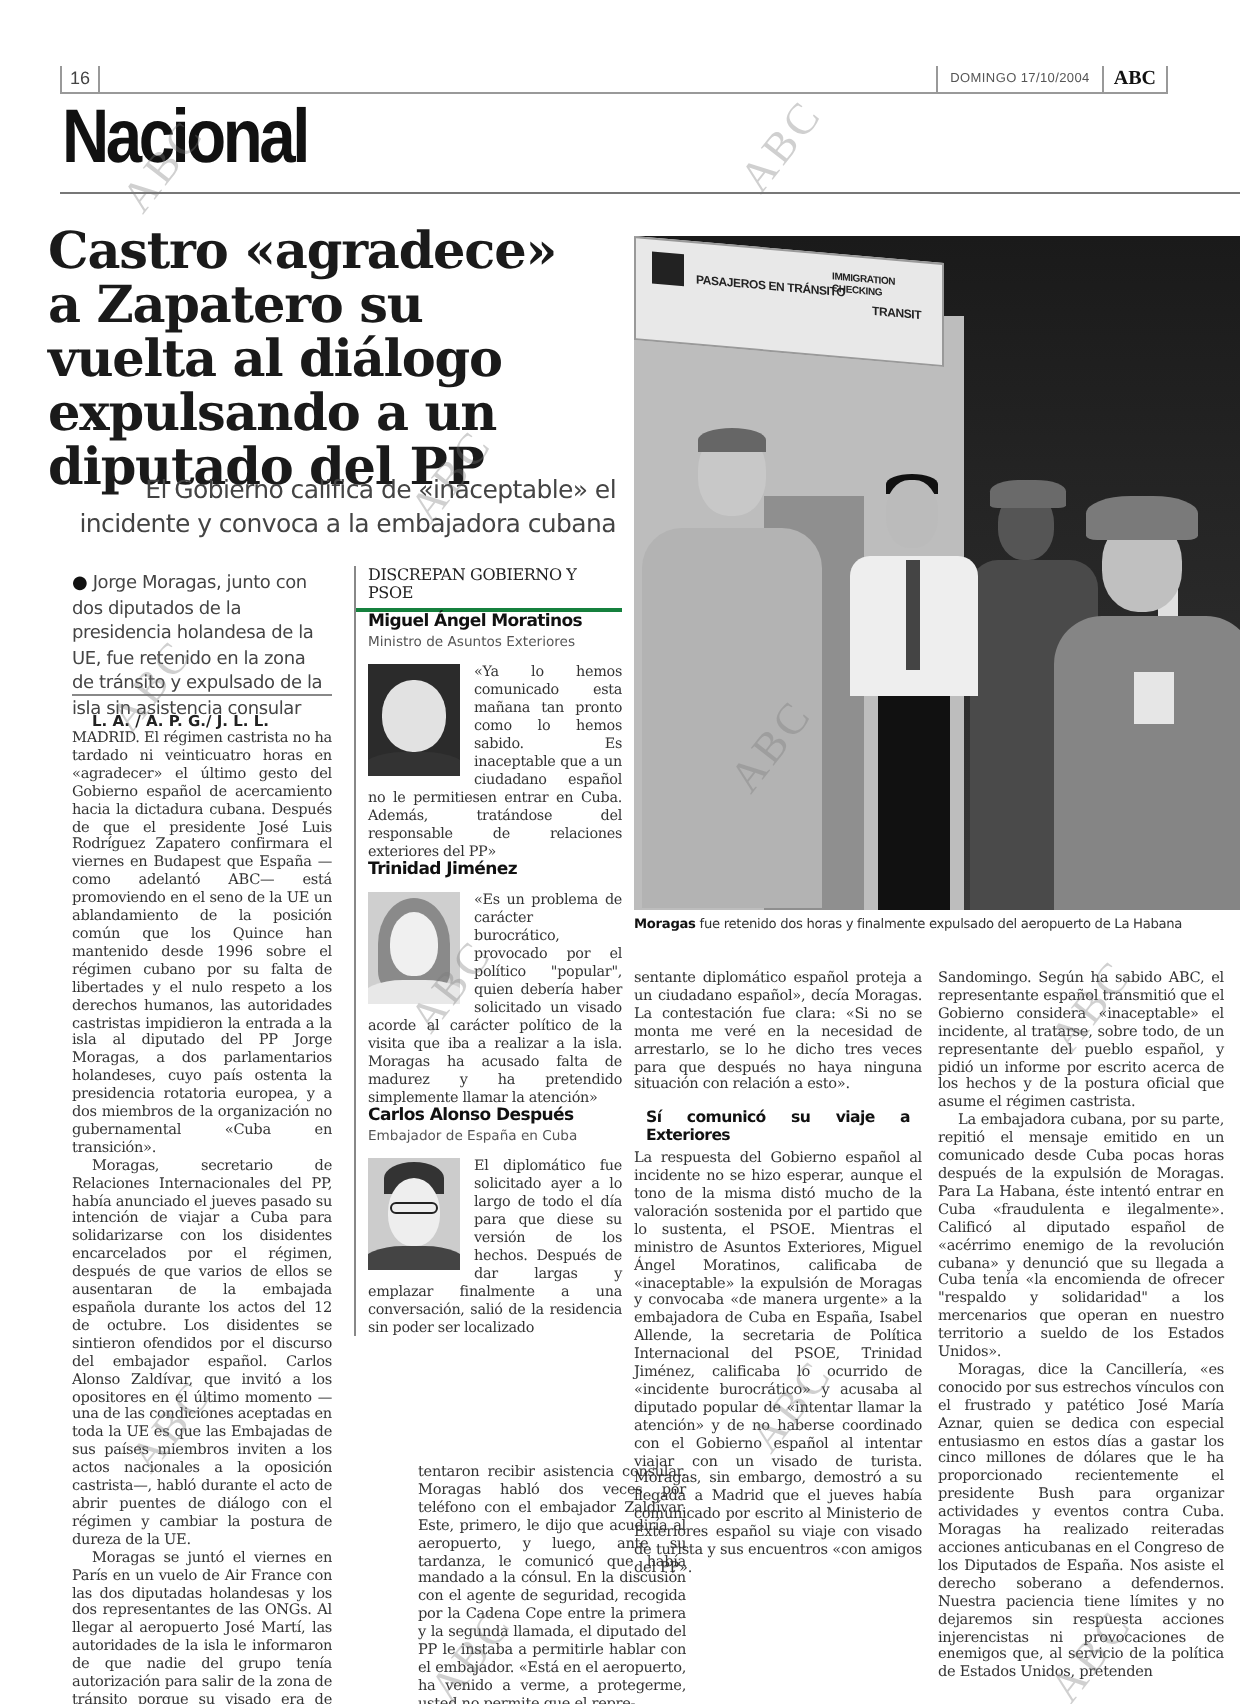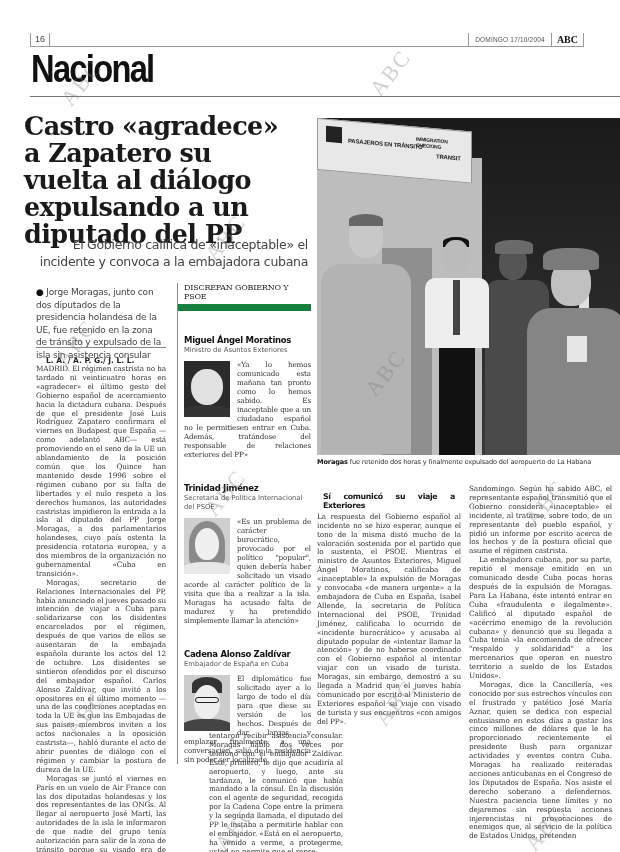--- a/index.html
+++ b/index.html
@@ -23,22 +23,22 @@
   .summary-rule { position: absolute; left: 36px; top: 347px; width: 130px; border-top: 1px solid #888; }
 
   .byline { position: absolute; left: 46px; top: 356px; font-family: "DejaVu Sans", sans-serif; font-weight: bold; font-size: 7.5px; color: #222; }
 
   .col { position: absolute; font-family: "DejaVu Serif", serif; font-size: 7.3px; line-height: 8.9px; color: #333; text-align: justify; letter-spacing: -0.15px; }
   .col p { text-indent: 0; }
   .col p + p { text-indent: 10px; }
   .col1 { left: 36px; top: 365px; width: 130px; }
 
   .sidebar { position: absolute; left: 177px; top: 283px; width: 134px; border-left: 1px solid #888; padding-left: 6px; }
-  .sidebar-title { font-family: "DejaVu Serif", serif; font-size: 8px; color: #222; padding-bottom: 3px; border-bottom: 7px solid #15803d; margin-left: -6px; padding-left: 6px; letter-spacing: -0.2px; }
-  .person { margin-top: 24px; }
+  .sidebar-title { font-family: "DejaVu Serif", serif; font-size: 8px; color: #222; padding-bottom: 3px; border-bottom: 2px solid #15803d; margin-left: -6px; padding-left: 6px; letter-spacing: -0.2px; }
+  .person { margin-top: 0; }
   .person-name { font-family: "DejaVu Sans", sans-serif; font-weight: bold; font-size: 8.5px; color: #111; letter-spacing: -0.3px; }
   .person-role { font-family: "DejaVu Sans", sans-serif; font-size: 6.8px; color: #555; line-height: 9px; margin-top: 1px; }
   .quote-wrap { margin-top: 5px; font-family: "DejaVu Serif", serif; font-size: 7.2px; line-height: 9px; color: #333; text-align: justify; letter-spacing: -0.15px; }
   .portrait { float: left; width: 46px; height: 56px; margin: 1px 7px 2px 0; background: #888; position: relative; overflow: hidden; }
   .portrait .face { position: absolute; left: 9px; top: 8px; width: 28px; height: 36px; border-radius: 50% 50% 45% 45%; background: #d8d8d8; }
   .portrait .shoulders { position: absolute; left: -4px; top: 44px; width: 54px; height: 24px; border-radius: 40% 40% 0 0; background: #333; }
   .portrait.p1 { background: #2b2b2b; }
   .portrait.p1 .face { background: #e2e2e2; left: 7px; width: 32px; border-radius: 48%; }
   .portrait.p2 { background: #cfcfcf; }
   .portrait.p2 .hair { position: absolute; left: 5px; top: 3px; width: 36px; height: 46px; border-radius: 50% 50% 20% 20%; background: #8a8a8a; }
@@ -128,34 +128,33 @@
         <div class="face"></div>
         <div class="shoulders"></div>
       </div>
       <span>«Ya lo hemos comunicado esta mañana tan pronto como lo hemos sabido. Es inaceptable que a un ciudadano español no le permitiesen entrar en Cuba. Además, tratándose del responsable de relaciones exteriores del PP»</span>
       <div class="clear"></div>
     </div>
   </div>
 
   <div class="person">
     <div class="person-name">Trinidad Jiménez</div>
-    <div class="person-role">Secretaria de Política Internacional del PSOE</div>
     <div class="quote-wrap">
       <div class="portrait p2">
         <div class="hair"></div>
         <div class="face"></div>
         <div class="shoulders"></div>
       </div>
       <span>«Es un problema de carácter burocrático, provocado por el político "popular", quien debería haber solicitado un visado acorde al carácter político de la visita que iba a realizar a la isla. Moragas ha acusado falta de madurez y ha pretendido simplemente llamar la atención»</span>
       <div class="clear"></div>
     </div>
   </div>
 
   <div class="person">
-    <div class="person-name">Cadena Alonso Zaldívar</div>
+    <div class="person-name">Carlos Alonso Después</div>
     <div class="person-role">Embajador de España en Cuba</div>
     <div class="quote-wrap">
       <div class="portrait p3">
         <div class="hair"></div>
         <div class="face"></div>
         <div class="glasses"></div>
         <div class="shoulders"></div>
       </div>
       <span>El diplomático fue solicitado ayer a lo largo de todo el día para que diese su versión de los hechos. Después de dar largas y emplazar finalmente a una conversación, salió de la residencia sin poder ser localizado</span>
       <div class="clear"></div>
@@ -202,20 +201,21 @@
     <div class="badge"></div>
     <div class="head"></div>
     <div class="cap"></div>
   </div>
 </div>
 <div class="caption">
   <b>Moragas</b><span> fue retenido dos horas y finalmente expulsado del aeropuerto de La Habana</span>
 </div>
 
 <div class="col col3">
+  <p>sentante diplomático español proteja a un ciudadano español», decía Moragas. La contestación fue clara: «Si no se monta me veré en la necesidad de arrestarlo, se lo he dicho tres veces para que después no haya ninguna situación con relación a esto».</p>
   <div class="subsection">Sí comunicó su viaje a Exteriores</div>
   <p style="text-indent:0">La respuesta del Gobierno español al incidente no se hizo esperar, aunque el tono de la misma distó mucho de la valoración sostenida por el partido que lo sustenta, el PSOE. Mientras el ministro de Asuntos Exteriores, Miguel Ángel Moratinos, calificaba de «inaceptable» la expulsión de Moragas y convocaba «de manera urgente» a la embajadora de Cuba en España, Isabel Allende, la secretaria de Política Internacional del PSOE, Trinidad Jiménez, calificaba lo ocurrido de «incidente burocrático» y acusaba al diputado popular de «intentar llamar la atención» y de no haberse coordinado con el Gobierno español al intentar viajar con un visado de turista. Moragas, sin embargo, demostró a su llegada a Madrid que el jueves había comunicado por escrito al Ministerio de Exteriores español su viaje con visado de turista y sus encuentros «con amigos del PP».</p>
 </div>
 
 <div class="col col4">
   <p>Sandomingo. Según ha sabido ABC, el representante español transmitió que el Gobierno considera «inaceptable» el incidente, al tratarse, sobre todo, de un representante del pueblo español, y pidió un informe por escrito acerca de los hechos y de la postura oficial que asume el régimen castrista.</p>
   <p>La embajadora cubana, por su parte, repitió el mensaje emitido en un comunicado desde Cuba pocas horas después de la expulsión de Moragas. Para La Habana, éste intentó entrar en Cuba «fraudulenta e ilegalmente». Calificó al diputado español de «acérrimo enemigo de la revolución cubana» y denunció que su llegada a Cuba tenía «la encomienda de ofrecer "respaldo y solidaridad" a los mercenarios que operan en nuestro territorio a sueldo de los Estados Unidos».</p>
   <p>Moragas, dice la Cancillería, «es conocido por sus estrechos vínculos con el frustrado y patético José María Aznar, quien se dedica con especial entusiasmo en estos días a gastar los cinco millones de dólares que le ha proporcionado recientemente el presidente Bush para organizar actividades y eventos contra Cuba. Moragas ha realizado reiteradas acciones anticubanas en el Congreso de los Diputados de España. Nos asiste el derecho soberano a defendernos. Nuestra paciencia tiene límites y no dejaremos sin respuesta acciones injerencistas ni provocaciones de enemigos que, al servicio de la política de Estados Unidos, pretenden</p>
 </div>
 

